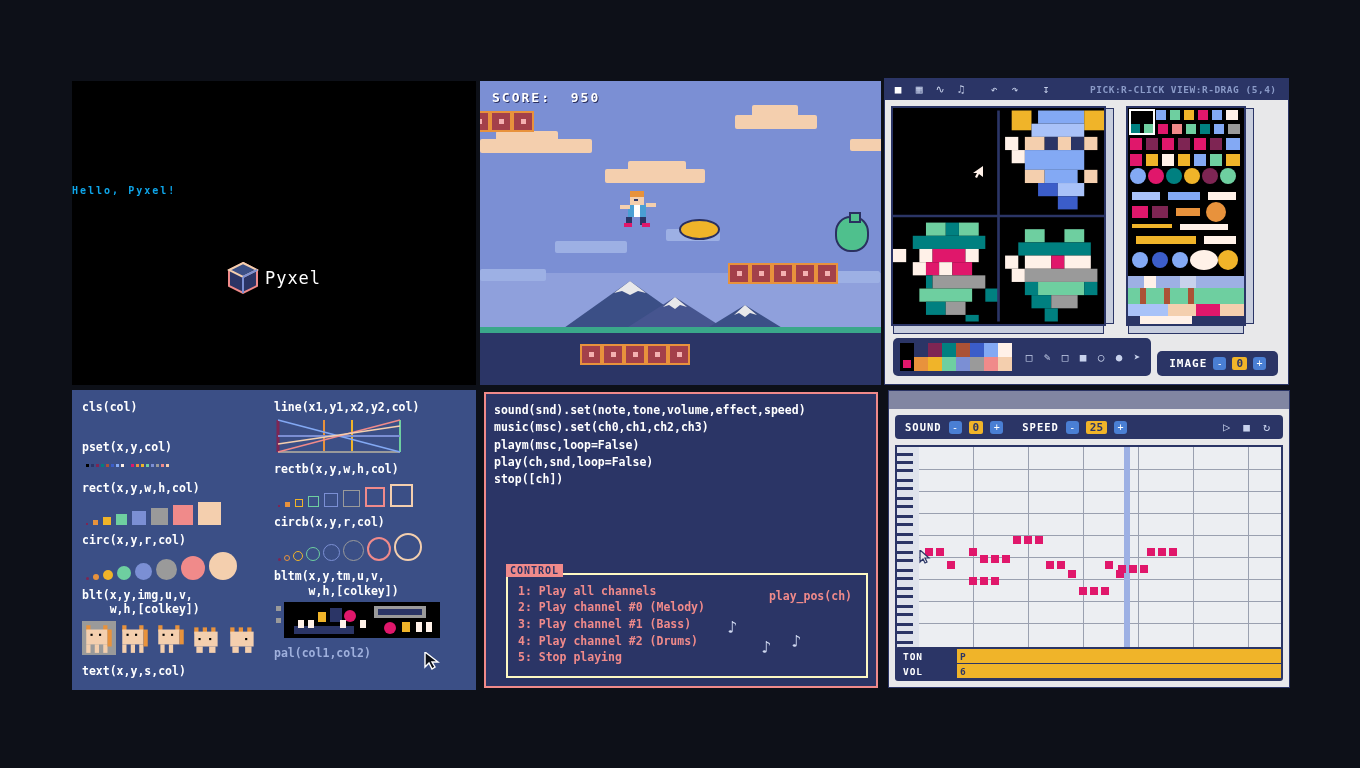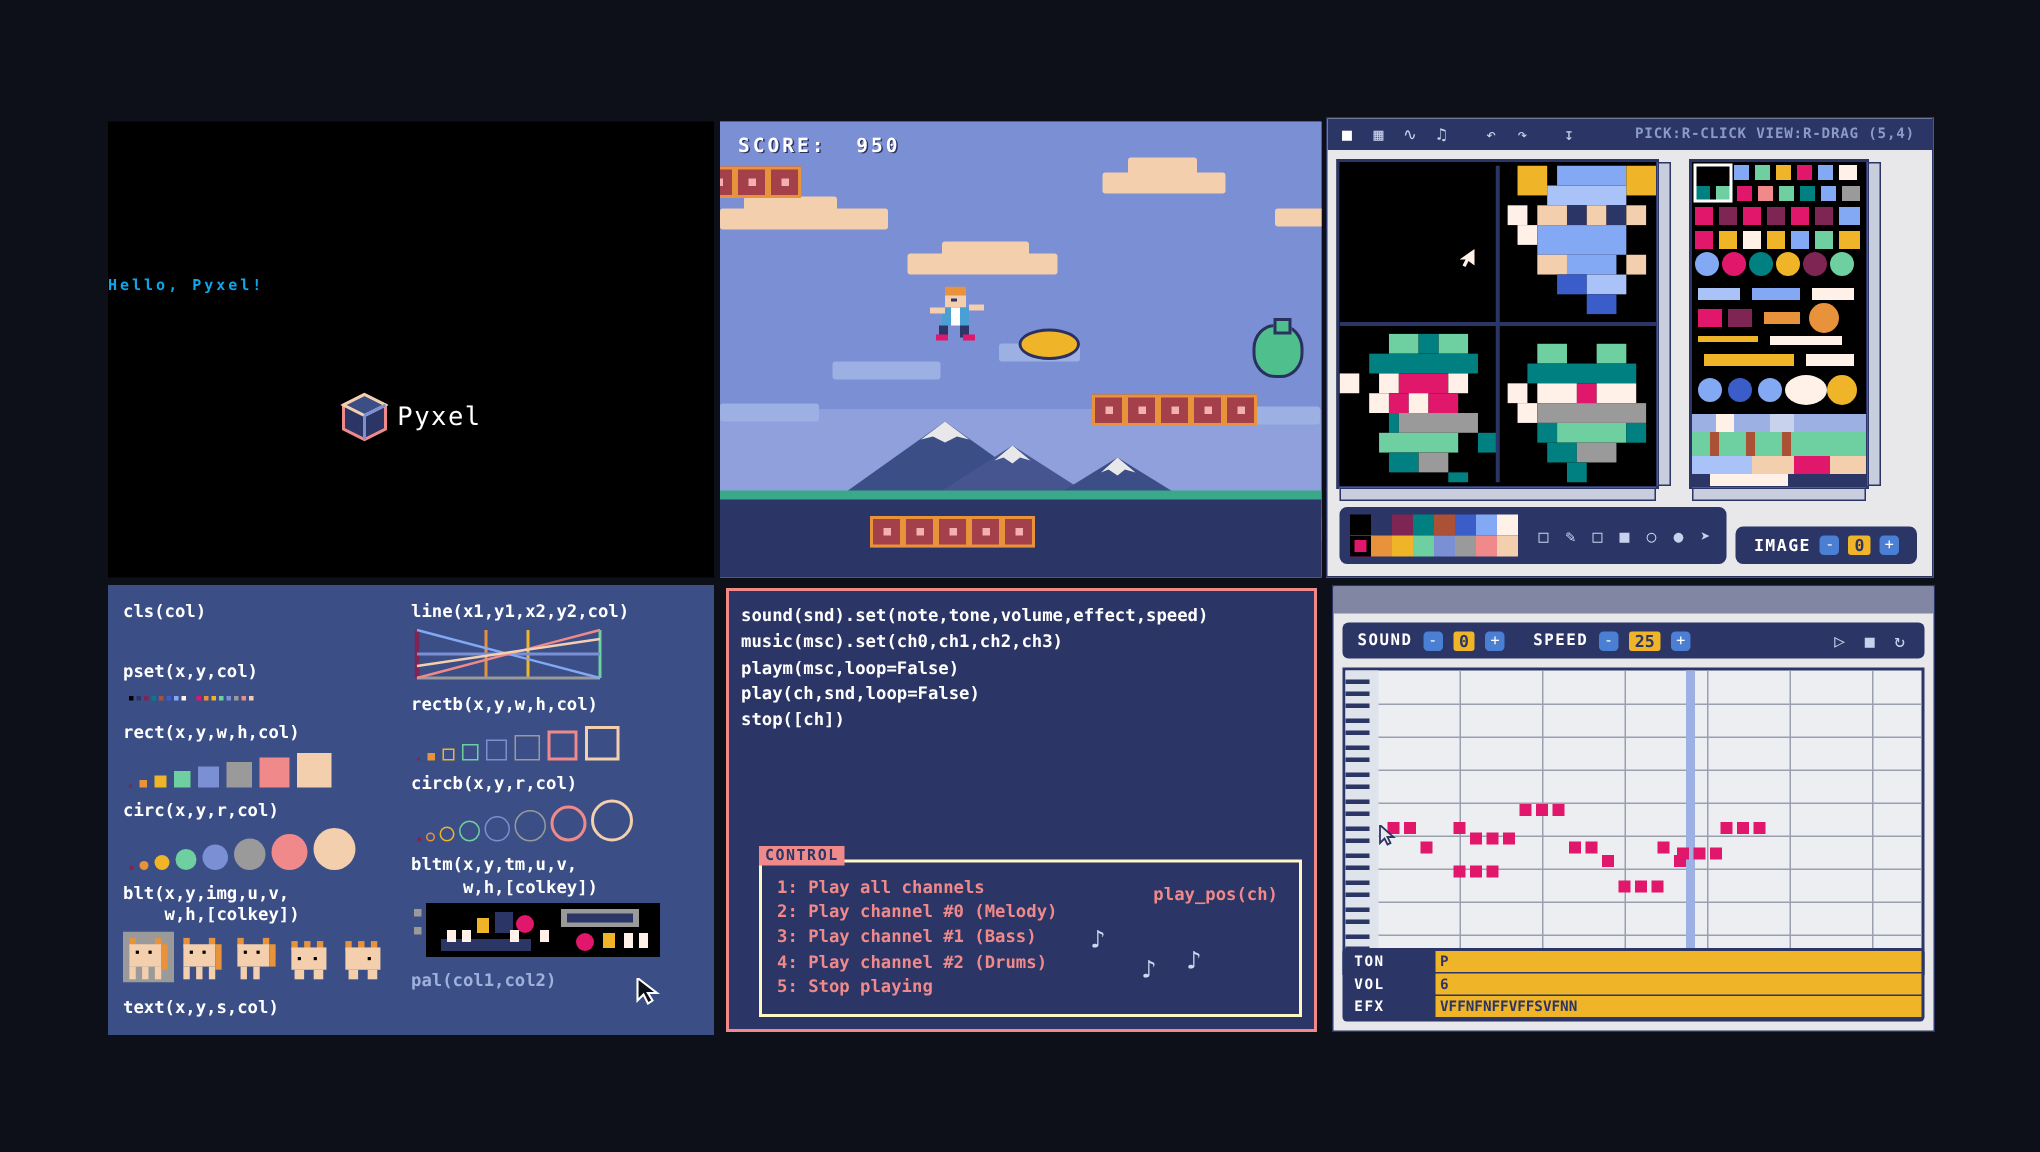--- a/index.html
+++ b/index.html
@@ -759,20 +759,16 @@
 
     <div class="rows">
       <div class="row">
         <span class="rl">TON</span>
         <span class="rv">P</span>
       </div>
       <div class="row">
         <span class="rl">VOL</span>
         <span class="rv">6</span>
       </div>
-      <div class="row">
-        <span class="rl">EFX</span>
-        <span class="rv">VFFNFNFFVFFSVFNN</span>
-      </div>
     </div>
   </div>
 
 </div>
 
 </body></html>

